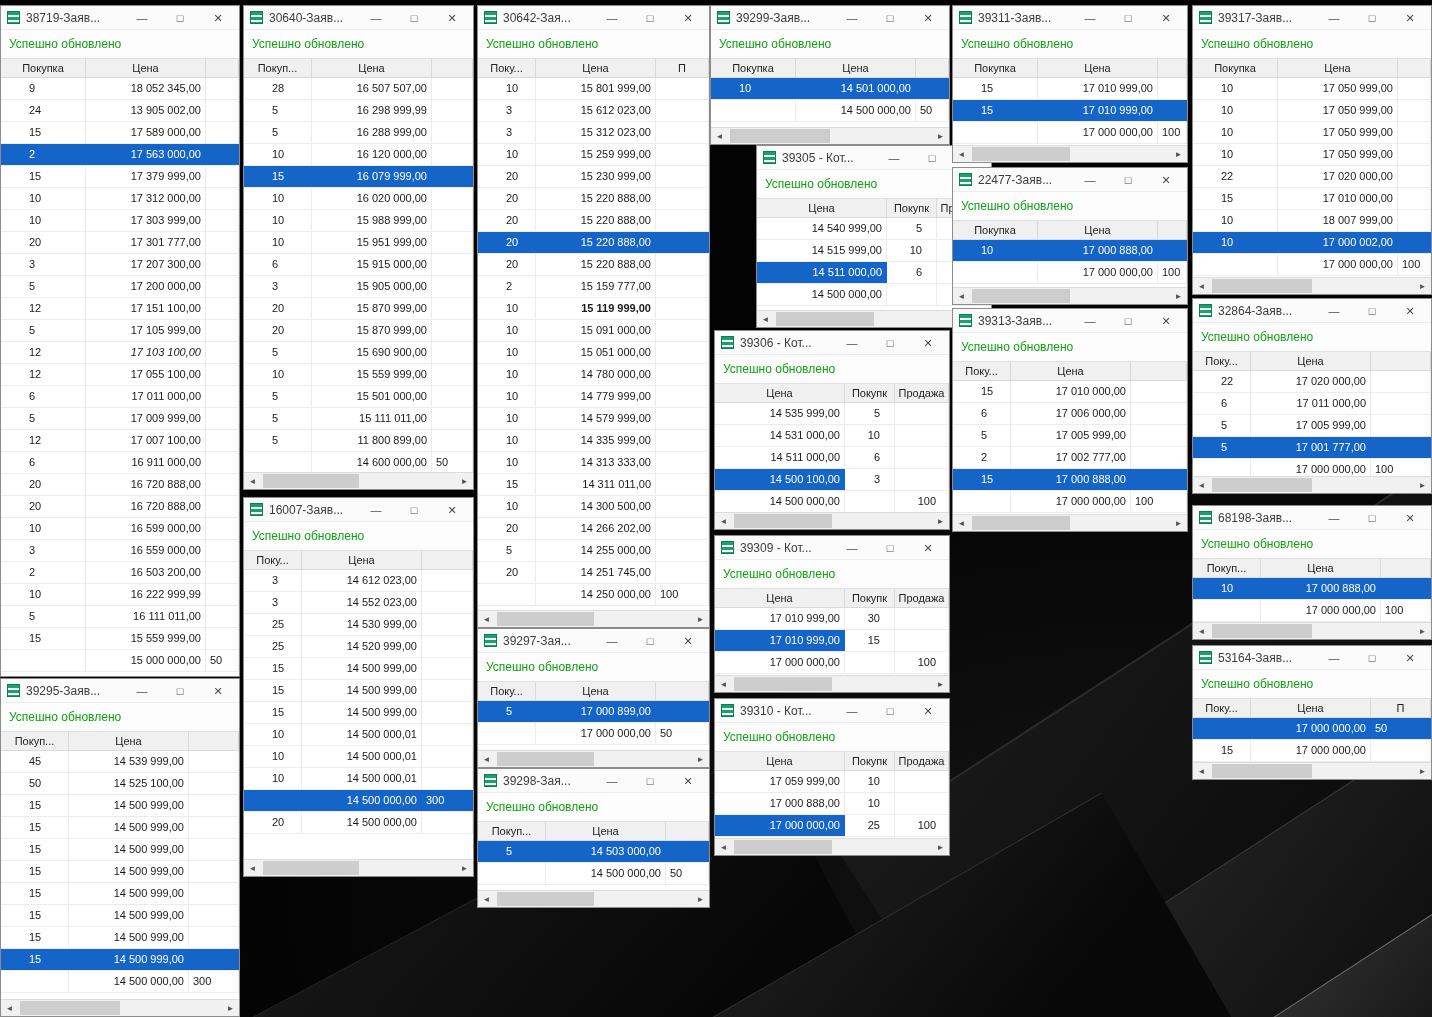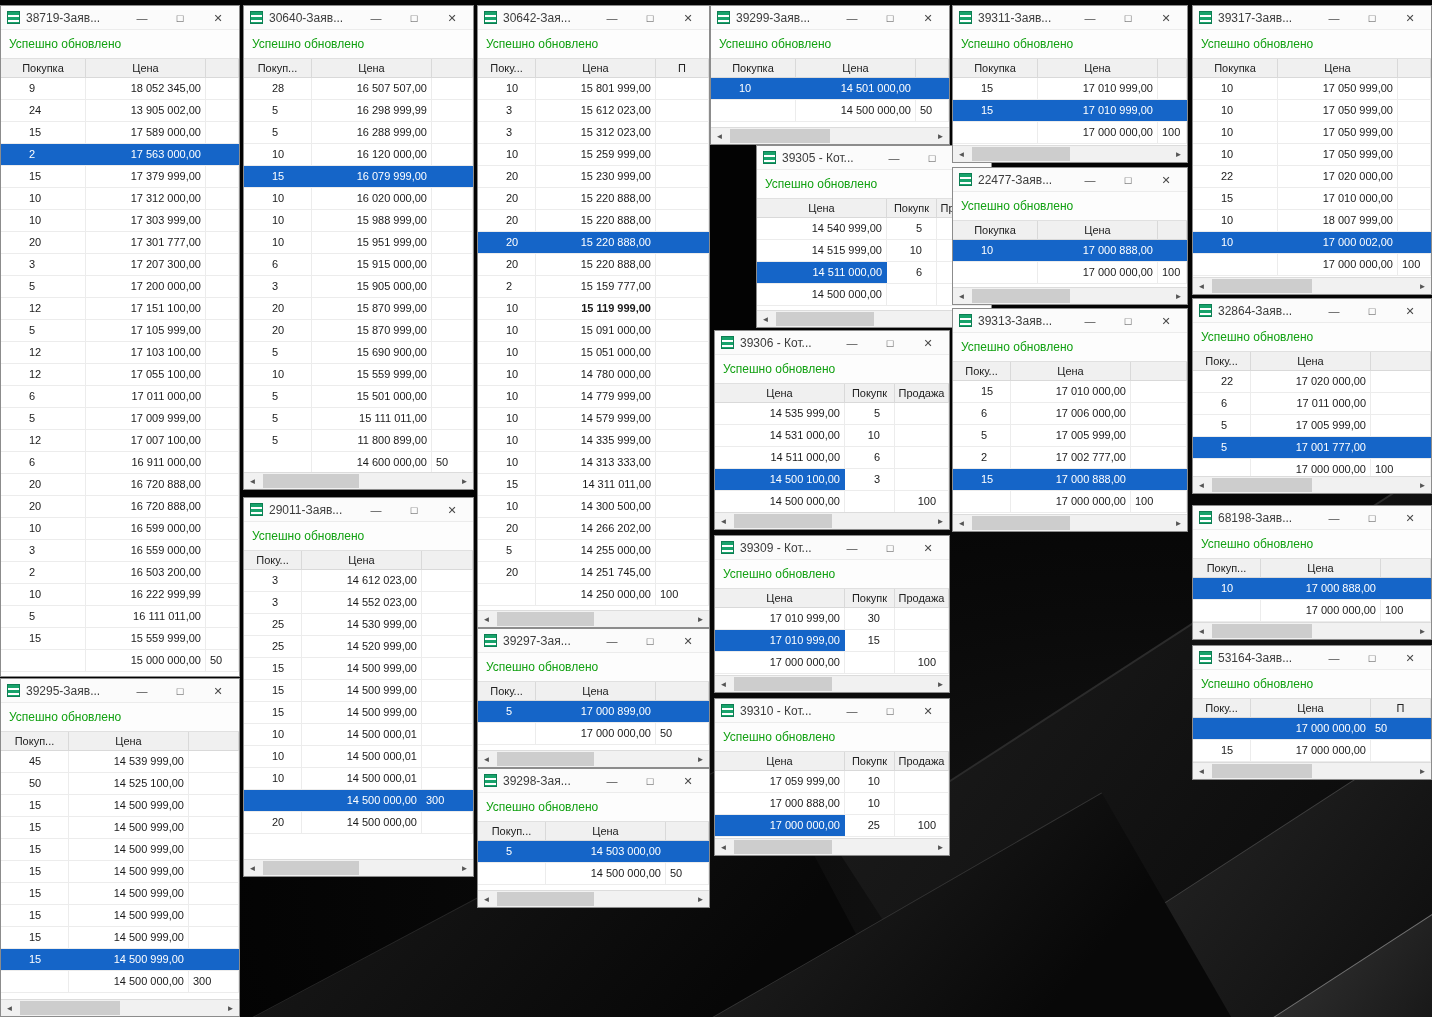--- a/index.html
+++ b/index.html
@@ -149,21 +149,21 @@
           <div class="cell price" style="width: 120px;">17 151 100,00</div>
           <div class="cell sellv" style="flex: 1 1 auto;"></div>
         </div>
         <div class="row">
           <div class="cell buyq" style="width: 85px;">5</div>
           <div class="cell price" style="width: 120px;">17 105 999,00</div>
           <div class="cell sellv" style="flex: 1 1 auto;"></div>
         </div>
         <div class="row">
           <div class="cell buyq" style="width: 85px;">12</div>
-          <div class="cell price" style="width: 120px;">17 103 100,00</div>
+          <div class="cell price" style="width: 120px; font-style: italic;">17 103 100,00</div>
           <div class="cell sellv" style="flex: 1 1 auto;"></div>
         </div>
         <div class="row">
           <div class="cell buyq" style="width: 85px;">12</div>
           <div class="cell price" style="width: 120px;">17 055 100,00</div>
           <div class="cell sellv" style="flex: 1 1 auto;"></div>
         </div>
         <div class="row">
           <div class="cell buyq" style="width: 85px;">6</div>
           <div class="cell price" style="width: 120px;">17 011 000,00</div>
@@ -424,21 +424,21 @@
       </div>
       <div class="hscroll">
         <span class="sarrow">◄</span>
         <span class="sthumb"></span>
         <span class="sarrow">►</span>
       </div>
     </div>
     <div class="win" style="left: 243px; top: 497px; width: 231px; height: 380px; z-index: 4;">
       <div class="tbar">
         <span class="appicon"></span>
-        <span class="ttl">29011-Заяв...</span>
+        <span class="ttl">16007-Заяв...</span>
         <span class="caps">
           <span class="cap">—</span>
           <span class="cap">□</span>
           <span class="cap">✕</span>
         </span>
       </div>
       <div class="statusbar">
         <span class="status">Успешно обновлено</span>
       </div>
       <div class="tbl">

